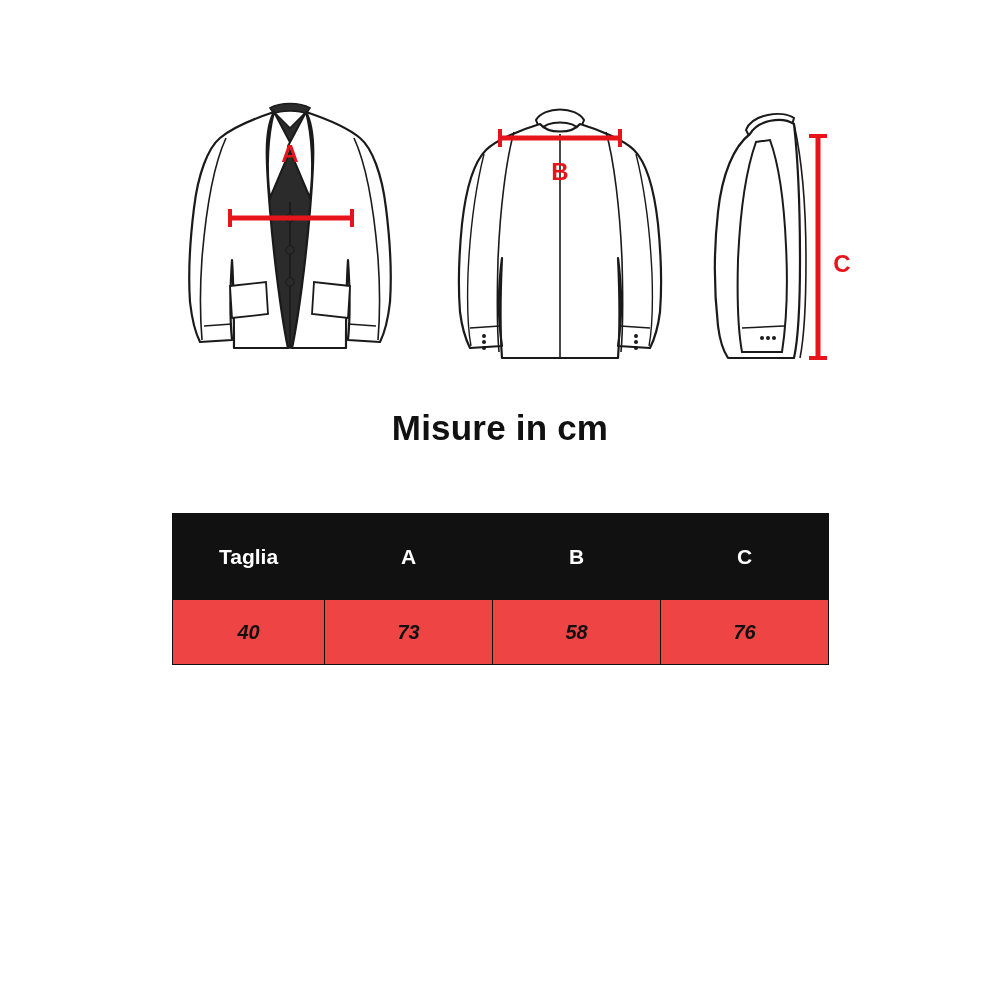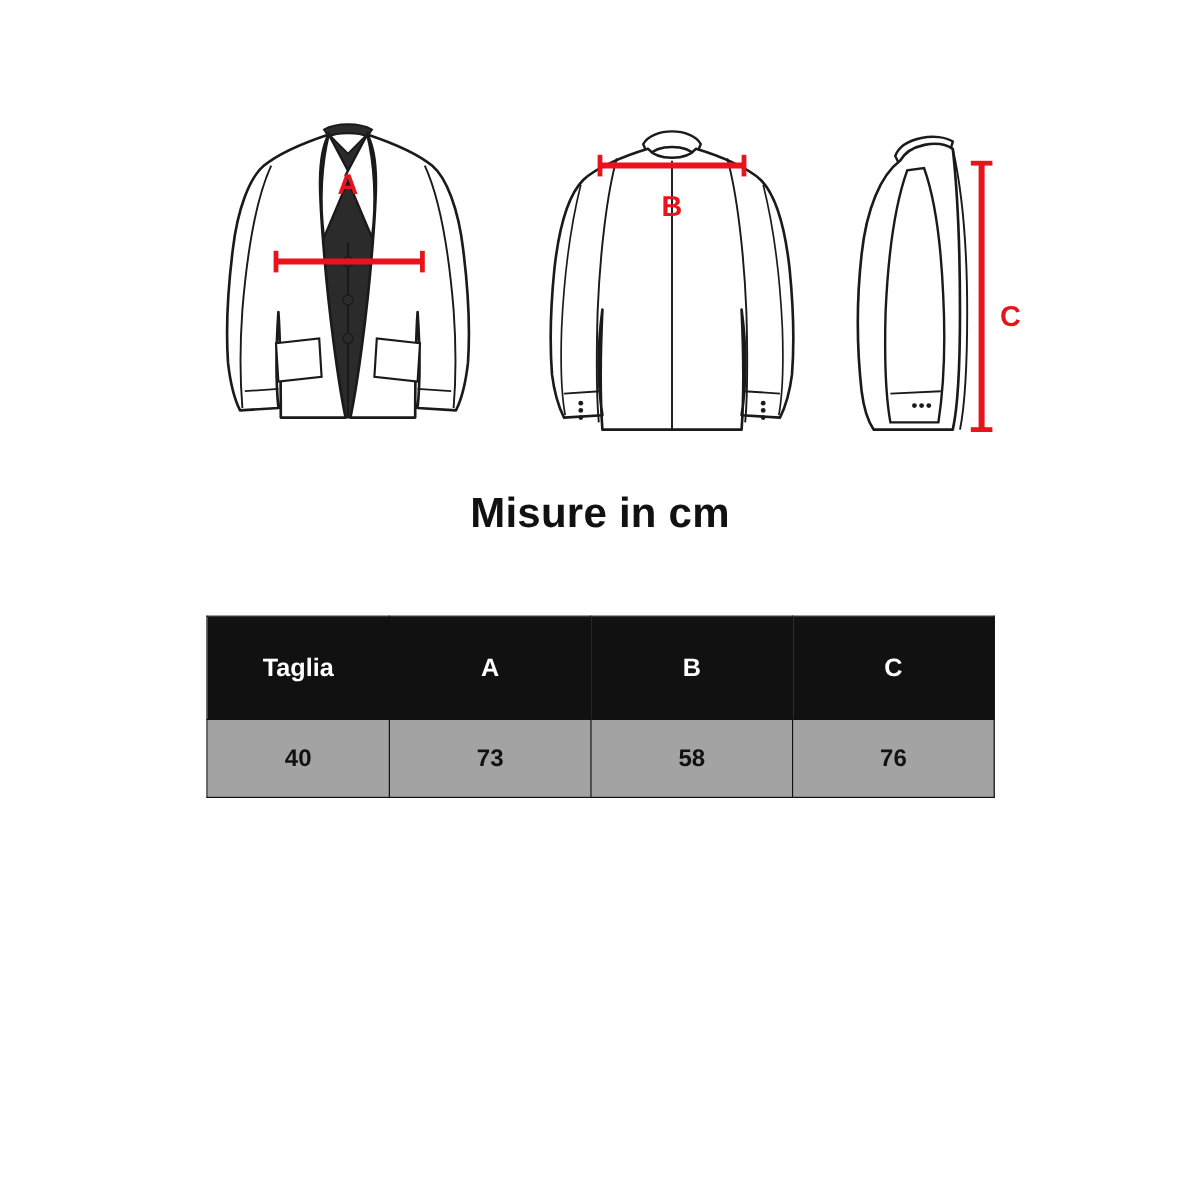--- a/index.html
+++ b/index.html
@@ -75,22 +75,23 @@
     padding: 0;
   }
   table.size-table thead th {
     background: #111111;
     color: #ffffff;
     border: 1px solid #111111;
     height: 85px;
     font-size: 21px;
   }
   table.size-table tbody td {
-    background: #a3a3a3;
+    background: #ef4444;
     color: #111111;
+    font-style: italic;
   }
   col.c-size { width: 152px; }
   col.c-a    { width: 168px; }
   col.c-b    { width: 168px; }
   col.c-c    { width: 168px; }
 </style>
 </head>
 <body>
 
 <div id="page">

